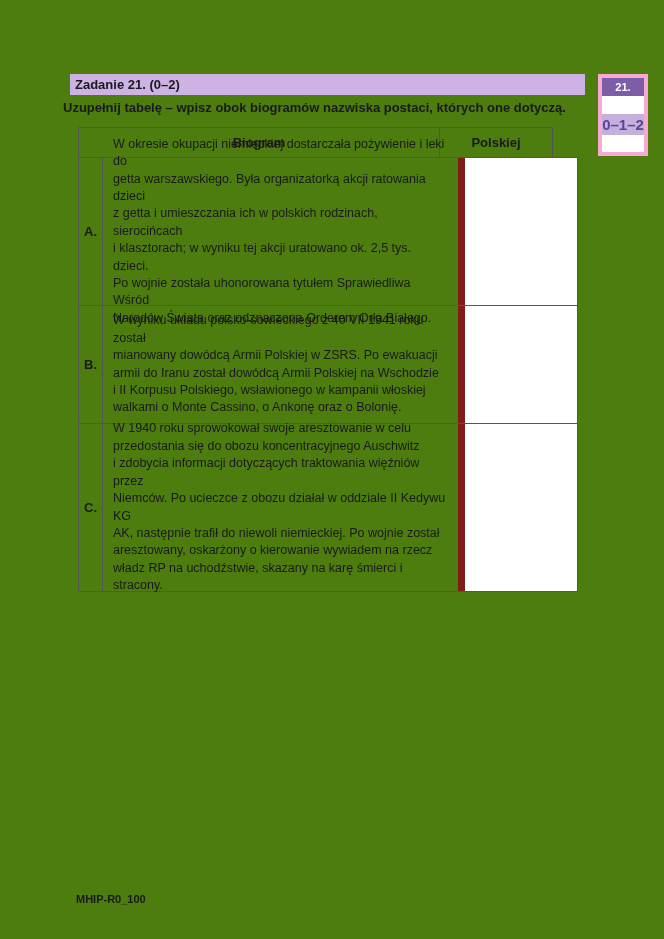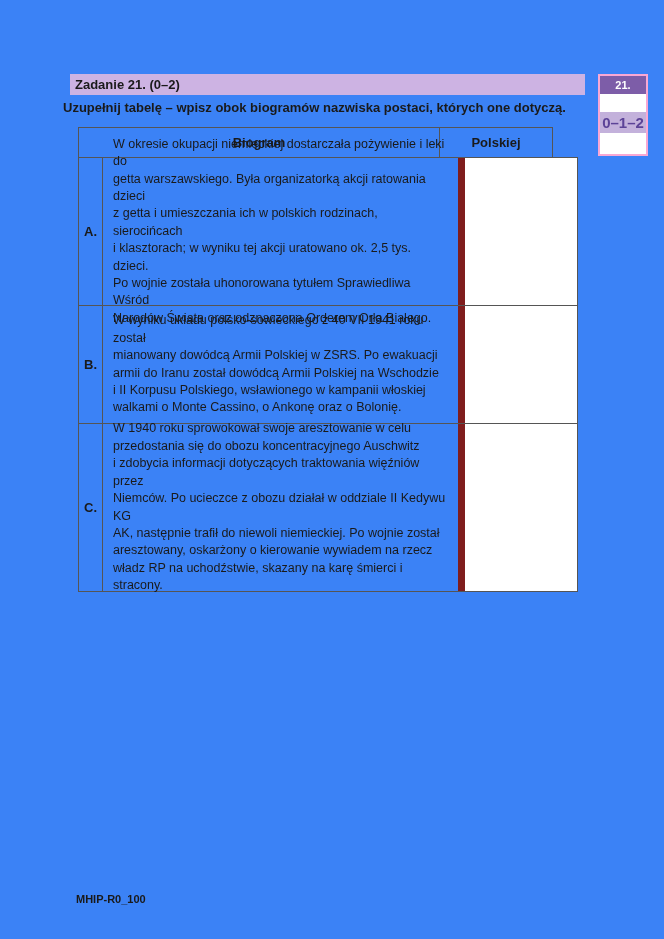--- a/index.html
+++ b/index.html
@@ -3,21 +3,21 @@
 <meta charset="utf-8">
 <style>
   * { margin: 0; padding: 0; box-sizing: border-box; }
   html, body { background: #ffffff; }
   body {
     width: 664px; height: 939px;
     position: relative;
     font-family: "Liberation Sans", sans-serif;
     color: #1a1a1a;
   }
-  .page { position: absolute; inset: 0; background: #3b82f6; }
+  .page { position: absolute; inset: 0; background: #4d7c0f; }
 
   
   .task-band {
     position: absolute; left: 70px; top: 74px;
     width: 515px; height: 21px;
     background: #cdb3e3;
     display: flex; align-items: center;
     padding-left: 5px;
   }
   .task-band span { font-weight: bold; font-size: 13px; }
@@ -26,21 +26,21 @@
   .instruction {
     position: absolute; left: 63px; top: 100px;
     width: 520px;
     font-weight: bold; font-size: 13px;
   }
 
   
   .margin-box {
     position: absolute; left: 598px; top: 74px;
     width: 50px; height: 82px;
-    border: 2px solid #f9a8d4;
+    border: 4px solid #f9a8d4;
     display: flex; flex-direction: column;
     background: #ffffff;
     justify-content: center;
   }
   .mb-num {
     height: 18px; background: #7d5da8; color: #ffffff;
     font-weight: bold; font-size: 11px;
     display: flex; align-items: center; justify-content: center;
   }
   .mb-score {

